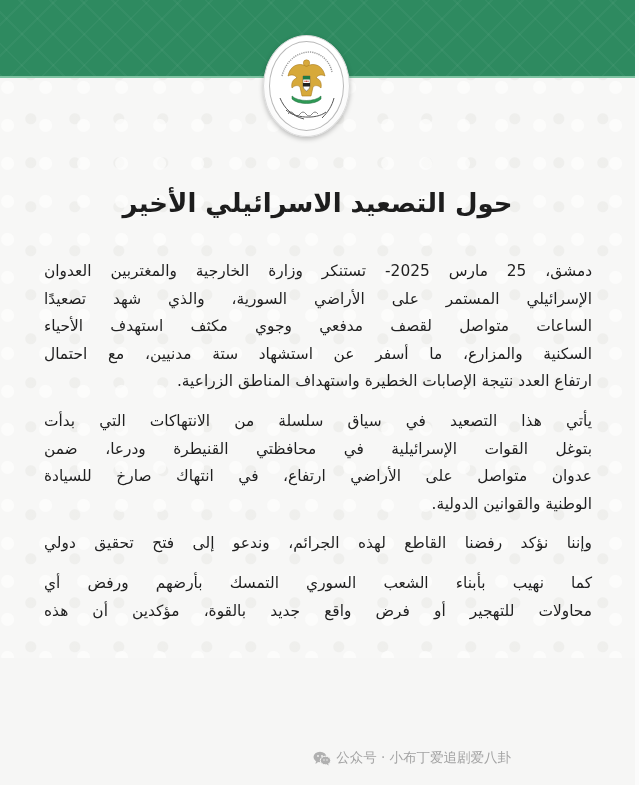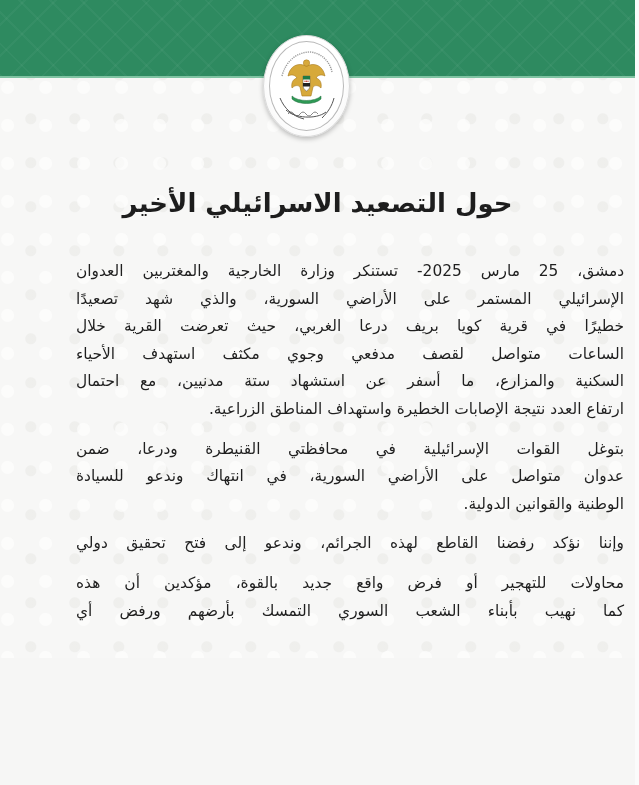--- a/index.html
+++ b/index.html
@@ -90,21 +90,20 @@
       left: 44px;
       width: 548px;
       top: 258px;
       direction: rtl;
       text-align: justify;
       text-align-last: right;
       font-family: "DejaVu Sans", sans-serif;
       font-size: 15.4px;
       line-height: 27.6px;
       color: #1f1f1f;
-      margin-left: 32px;
     }
     .para {
       margin: 0 0 12px 0;
     }
     .line {
       display: block;
       text-align: justify;
       text-align-last: justify;
       white-space: nowrap;
     }
@@ -158,33 +157,48 @@
       <path d="M18 40 C22 24 34 16 46 16 C58 17 66 26 68 36" fill="none" stroke="#9a9a9a" stroke-width="1.4" stroke-dasharray="1.2 1"></path>
     </svg>
   </div>
 
   <h1 class="title">حول التصعيد الاسرائيلي الأخير</h1>
 
   <div class="body-text">
     <p class="para">
       <span class="line">دمشق، 25 مارس 2025- تستنكر وزارة الخارجية والمغتربين العدوان</span>
       <span class="line">الإسرائيلي المستمر على الأراضي السورية، والذي شهد تصعيدًا</span>
-      <span class="line">خطيرًا في قرية كويا بريف درعا الغربي، حيث تعرضت القرية خلال</span>
       <span class="line">الساعات متواصل لقصف مدفعي وجوي مكثف استهدف الأحياء</span>
       <span class="line">السكنية والمزارع، ما أسفر عن استشهاد ستة مدنيين، مع احتمال</span>
       <span class="line last">ارتفاع العدد نتيجة الإصابات الخطيرة واستهداف المناطق الزراعية.</span>
     </p>
     <p class="para">
+      <span class="line">يأتي هذا التصعيد في سياق سلسلة من الانتهاكات التي بدأت</span>
       <span class="line">بتوغل القوات الإسرائيلية في محافظتي القنيطرة ودرعا، ضمن</span>
-      <span class="line">عدوان متواصل على الأراضي السورية، في انتهاك وندعو للسيادة</span>
+      <span class="line">عدوان متواصل على الأراضي ارتفاع، في انتهاك صارخ للسيادة</span>
       <span class="line last">الوطنية والقوانين الدولية.</span>
     </p>
     <p class="para">
       <span class="line">وإننا نؤكد رفضنا القاطع لهذه الجرائم، وندعو إلى فتح تحقيق دولي</span>
     </p>
     <p class="para">
+      <span class="line">كما نهيب بأبناء الشعب السوري التمسك بأرضهم ورفض أي</span>
       <span class="line">محاولات للتهجير أو فرض واقع جديد بالقوة، مؤكدين أن هذه</span>
-      <span class="line">كما نهيب بأبناء الشعب السوري التمسك بأرضهم ورفض أي</span>
     </p>
   </div>
 
+  <div class="watermark">
+    <span class="wechat-icon">
+      <svg width="18" height="15" viewBox="0 0 18 15">
+        <ellipse cx="7" cy="6" rx="6.5" ry="5.2" fill="#b0b0b0"></ellipse>
+        <path d="M3 10 L2.5 13 L5.5 10.8 Z" fill="#b0b0b0"></path>
+        <ellipse cx="12.5" cy="9.5" rx="5.2" ry="4.3" fill="#b0b0b0" stroke="#f6f6f5" stroke-width="1"></ellipse>
+        <path d="M15 12.5 L15.8 14.6 L13.5 13.3 Z" fill="#b0b0b0"></path>
+        <circle cx="5" cy="5" r="0.9" fill="#f6f6f5"></circle>
+        <circle cx="9" cy="5" r="0.9" fill="#f6f6f5"></circle>
+        <circle cx="11" cy="9" r="0.7" fill="#f6f6f5"></circle>
+        <circle cx="14" cy="9" r="0.7" fill="#f6f6f5"></circle>
+      </svg>
+    </span>
+    <span>公众号 · 小布丁爱追剧爱八卦</span>
+  </div>
 </div>
 <div class="right-edge"></div>
 
 </body></html>

